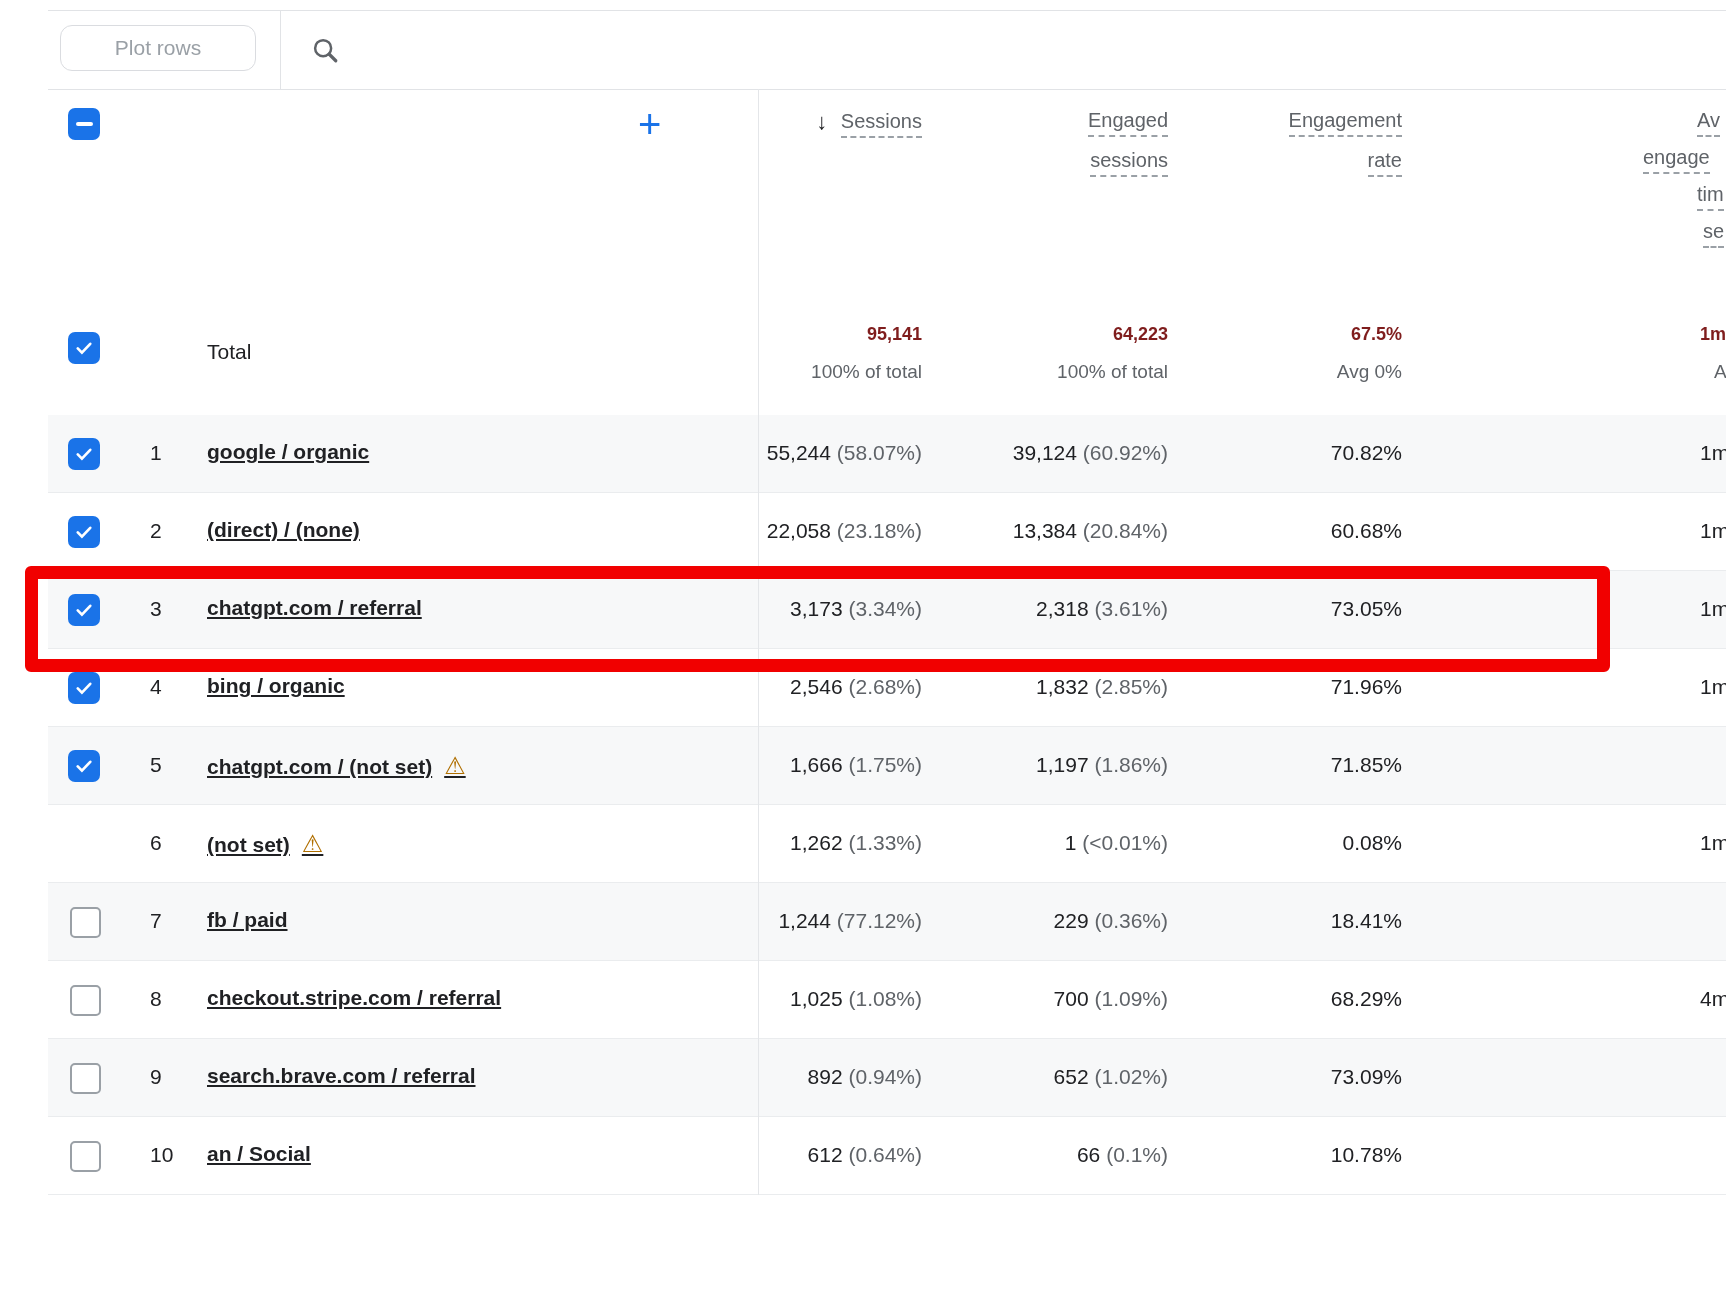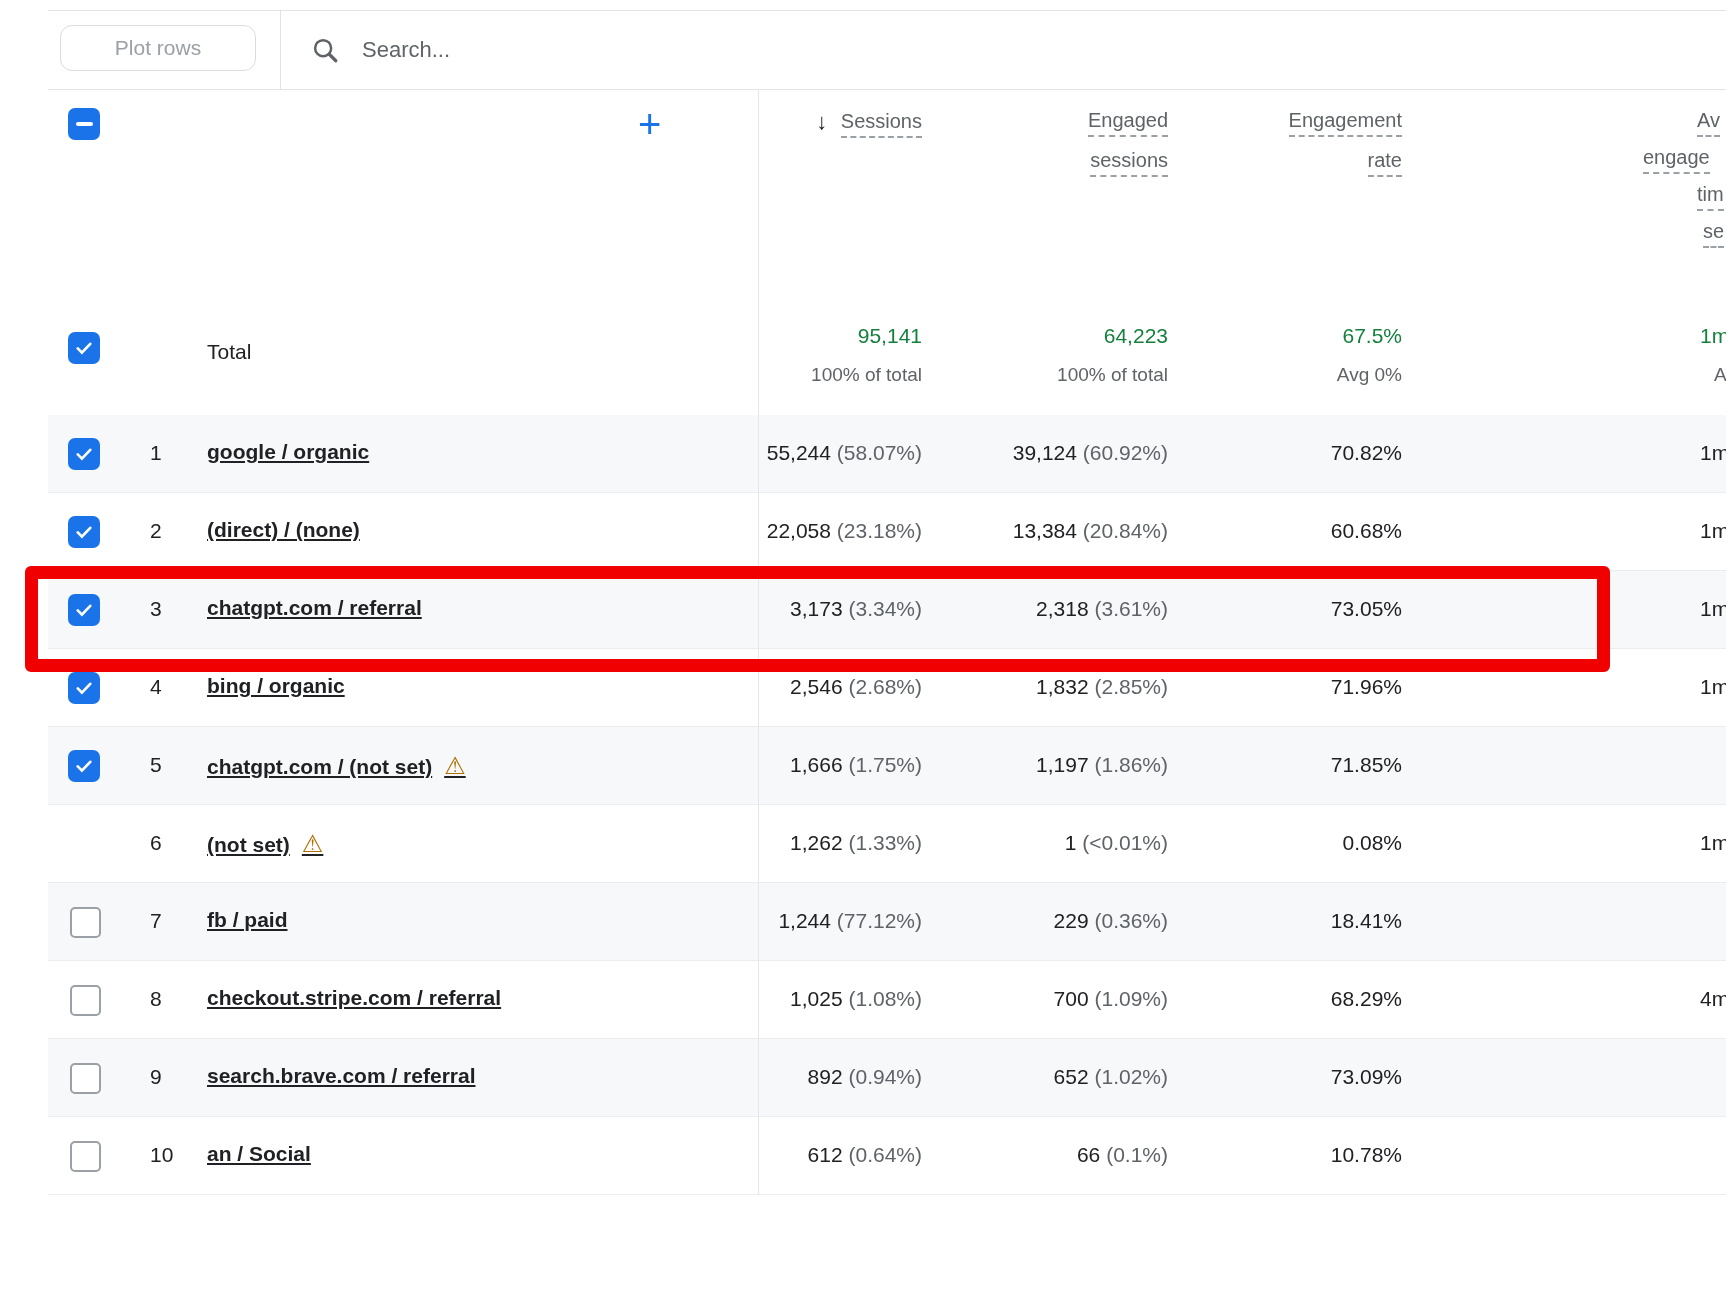--- a/index.html
+++ b/index.html
@@ -43,21 +43,21 @@
   .ch-engaged{right:558px;}
   .ch-rate{right:324px;}
   .avg-frag{position:absolute;font-size:20px;color:#5f6368;line-height:1;white-space:nowrap;}
 
   
   .total-row{position:absolute;left:48px;top:288px;width:1678px;height:127px;
              border-bottom:1px solid #e0e2e5;background:#fff;}
   .total-row .cb{position:absolute;left:20px;top:44px;}
   .total-label{position:absolute;left:159px;top:52px;font-size:21px;color:#202124;}
   .vg{position:absolute;top:36px;text-align:right;}
-  .vg .num{font-size:21px;font-weight:400;color:#15803d;white-space:nowrap;}
+  .vg .num{font-size:18px;font-weight:700;color:#7f1d1d;white-space:nowrap;}
   .vg .sub{font-size:19px;color:#5f6368;margin-top:16px;white-space:nowrap;}
   .vg.r1{right:804px;} .vg.r2{right:558px;text-align:right;} .vg.r3{right:324px;}
   .vg.avg{left:1652px;text-align:left;}
   .vg.avg .sub{padding-left:14px;}
 
   
   .row{position:absolute;left:48px;width:1678px;height:78px;border-bottom:1px solid #eaecee;
        background:#fff;box-sizing:border-box;}
   .row.odd{background:#f7f8f9;}
   .row .cb{position:absolute;left:20px;top:23px;}
@@ -85,21 +85,20 @@
   <div class="toolbar">
     <button class="plot-rows">Plot rows</button>
     <div class="toolbar-divider"></div>
     <div class="search-wrap">
       <span>
         <svg class="check-svg" width="30" height="30" viewBox="0 0 24 24">
           <circle cx="10.5" cy="10.5" r="6.4" fill="none" stroke="#5f6368" stroke-width="2"></circle>
           <line x1="15.4" y1="15.4" x2="20.6" y2="20.6" stroke="#5f6368" stroke-width="2.6" stroke-linecap="round"></line>
         </svg>
       </span>
-      <input class="search-input" type="text" placeholder="Search..." style="">
     </div>
   </div>
 
   <div class="select-all cb blue" style="background: rgb(26, 115, 232);">
     <span class="minus"></span>
   </div>
   <div class="plus">+</div>
 
   <div class="colhead ch-sessions">
     <span class="line">

